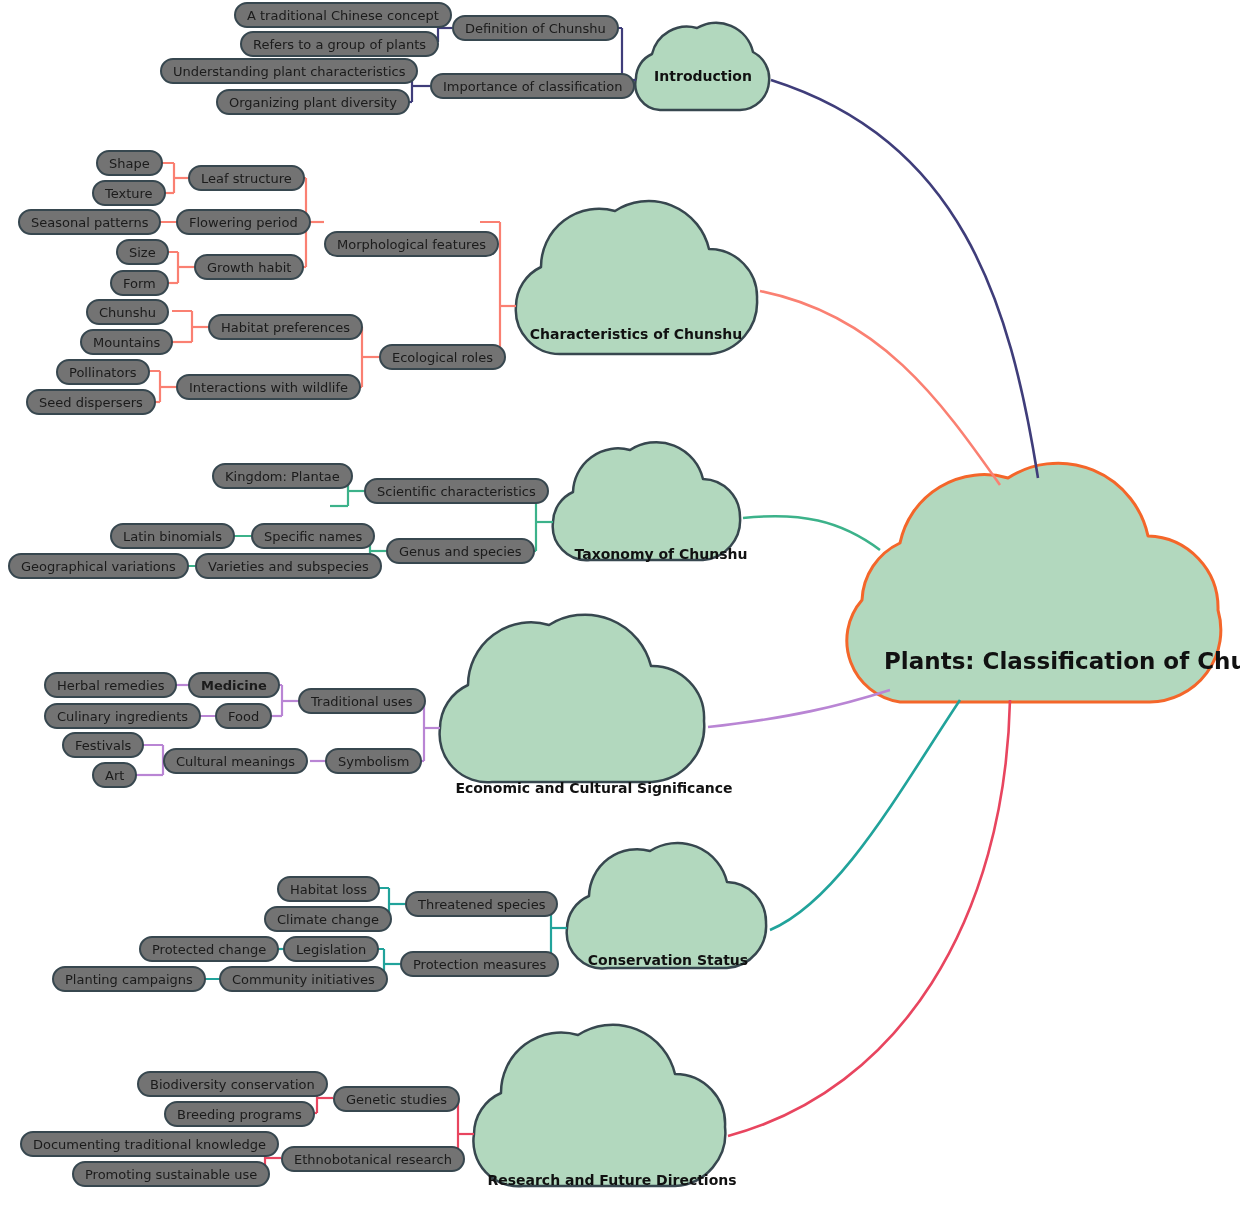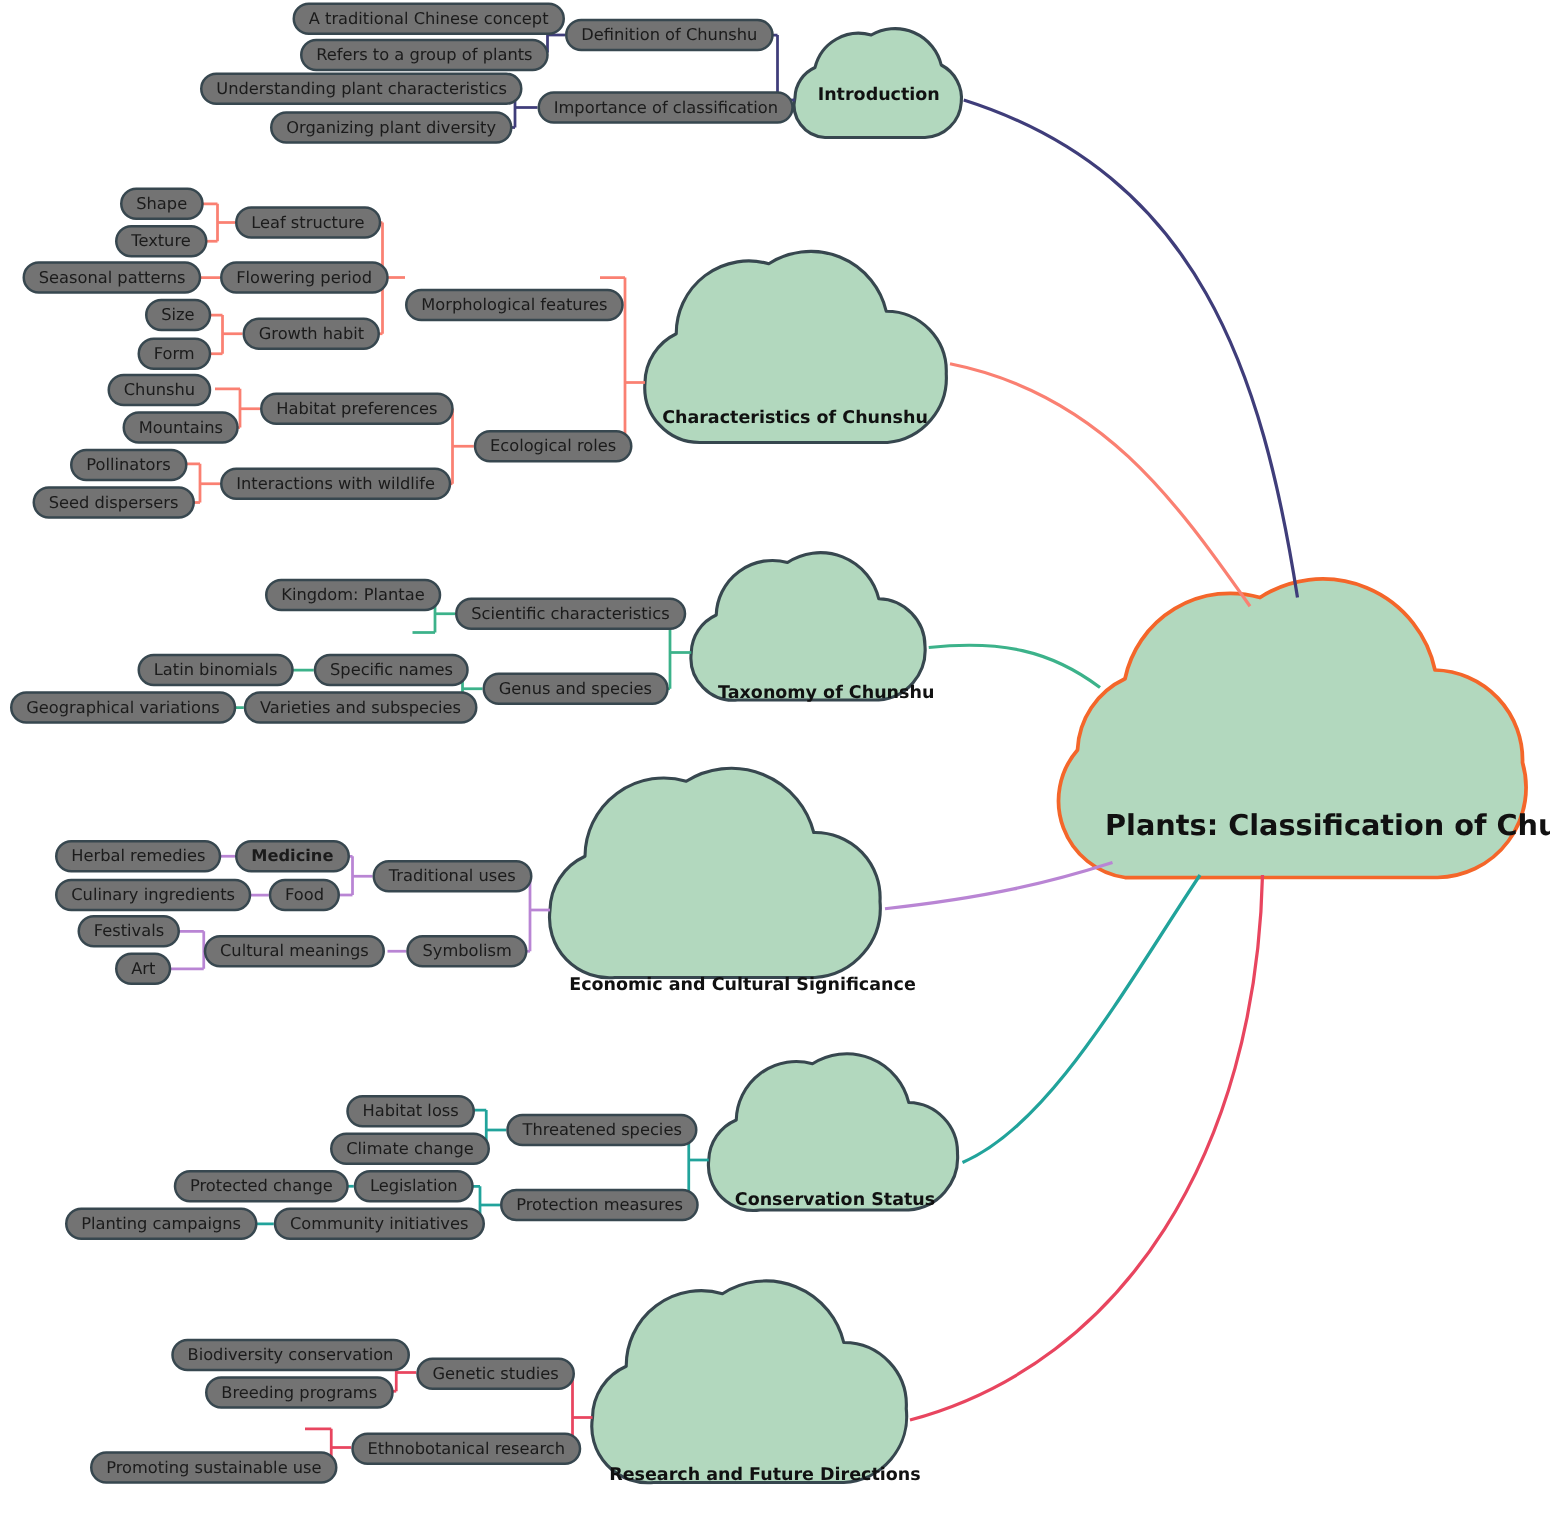--- a/index.html
+++ b/index.html
@@ -227,21 +227,21 @@
   <div class="node-label" style="left:96px;top:150px;">Shape</div>
   <div class="node-label" style="left:92px;top:180px;">Texture</div>
   <div class="node-label" style="left:188px;top:165px;">Leaf structure</div>
   <div class="node-label" style="left:18px;top:209px;">Seasonal patterns</div>
   <div class="node-label" style="left:176px;top:209px;">Flowering period</div>
   <div class="node-label" style="left:324px;top:209px;margin-top:22px;">Morphological features</div>
   <div class="node-label" style="left:116px;top:239px;">Size</div>
   <div class="node-label" style="left:110px;top:270px;">Form</div>
   <div class="node-label" style="left:194px;top:254px;">Growth habit</div>
   <div class="node-label" style="left:86px;top:299px;">Chunshu</div>
-  <div class="node-label" style="left:98px;top:329px;">Mountains</div>
+  <div class="node-label" style="left:80px;top:329px;">Mountains</div>
   <div class="node-label" style="left:208px;top:314px;">Habitat preferences</div>
   <div class="node-label" style="left:379px;top:344px;">Ecological roles</div>
   <div class="node-label" style="left:56px;top:359px;">Pollinators</div>
   <div class="node-label" style="left:26px;top:389px;">Seed dispersers</div>
   <div class="node-label" style="left:176px;top:374px;">Interactions with wildlife</div>
 
   <div class="node-label" style="left:212px;top:463px;">Kingdom: Plantae</div>
   <div class="node-label" style="left:364px;top:478px;">Scientific characteristics</div>
   <div class="node-label" style="left:110px;top:523px;">Latin binomials</div>
   <div class="node-label" style="left:251px;top:523px;">Specific names</div>
@@ -264,16 +264,17 @@
   <div class="node-label" style="left:405px;top:891px;">Threatened species</div>
   <div class="node-label" style="left:139px;top:936px;">Protected change</div>
   <div class="node-label" style="left:283px;top:936px;">Legislation</div>
   <div class="node-label" style="left:400px;top:951px;">Protection measures</div>
   <div class="node-label" style="left:52px;top:966px;">Planting campaigns</div>
   <div class="node-label" style="left:219px;top:966px;">Community initiatives</div>
 
   <div class="node-label" style="left:137px;top:1071px;">Biodiversity conservation</div>
   <div class="node-label" style="left:164px;top:1101px;">Breeding programs</div>
   <div class="node-label" style="left:333px;top:1086px;">Genetic studies</div>
+  <div class="node-label" style="left:20px;top:1131px;">Documenting traditional knowledge</div>
   <div class="node-label" style="left:72px;top:1161px;">Promoting sustainable use</div>
   <div class="node-label" style="left:281px;top:1146px;">Ethnobotanical research</div>
 
 </div>
 
 </body></html>

